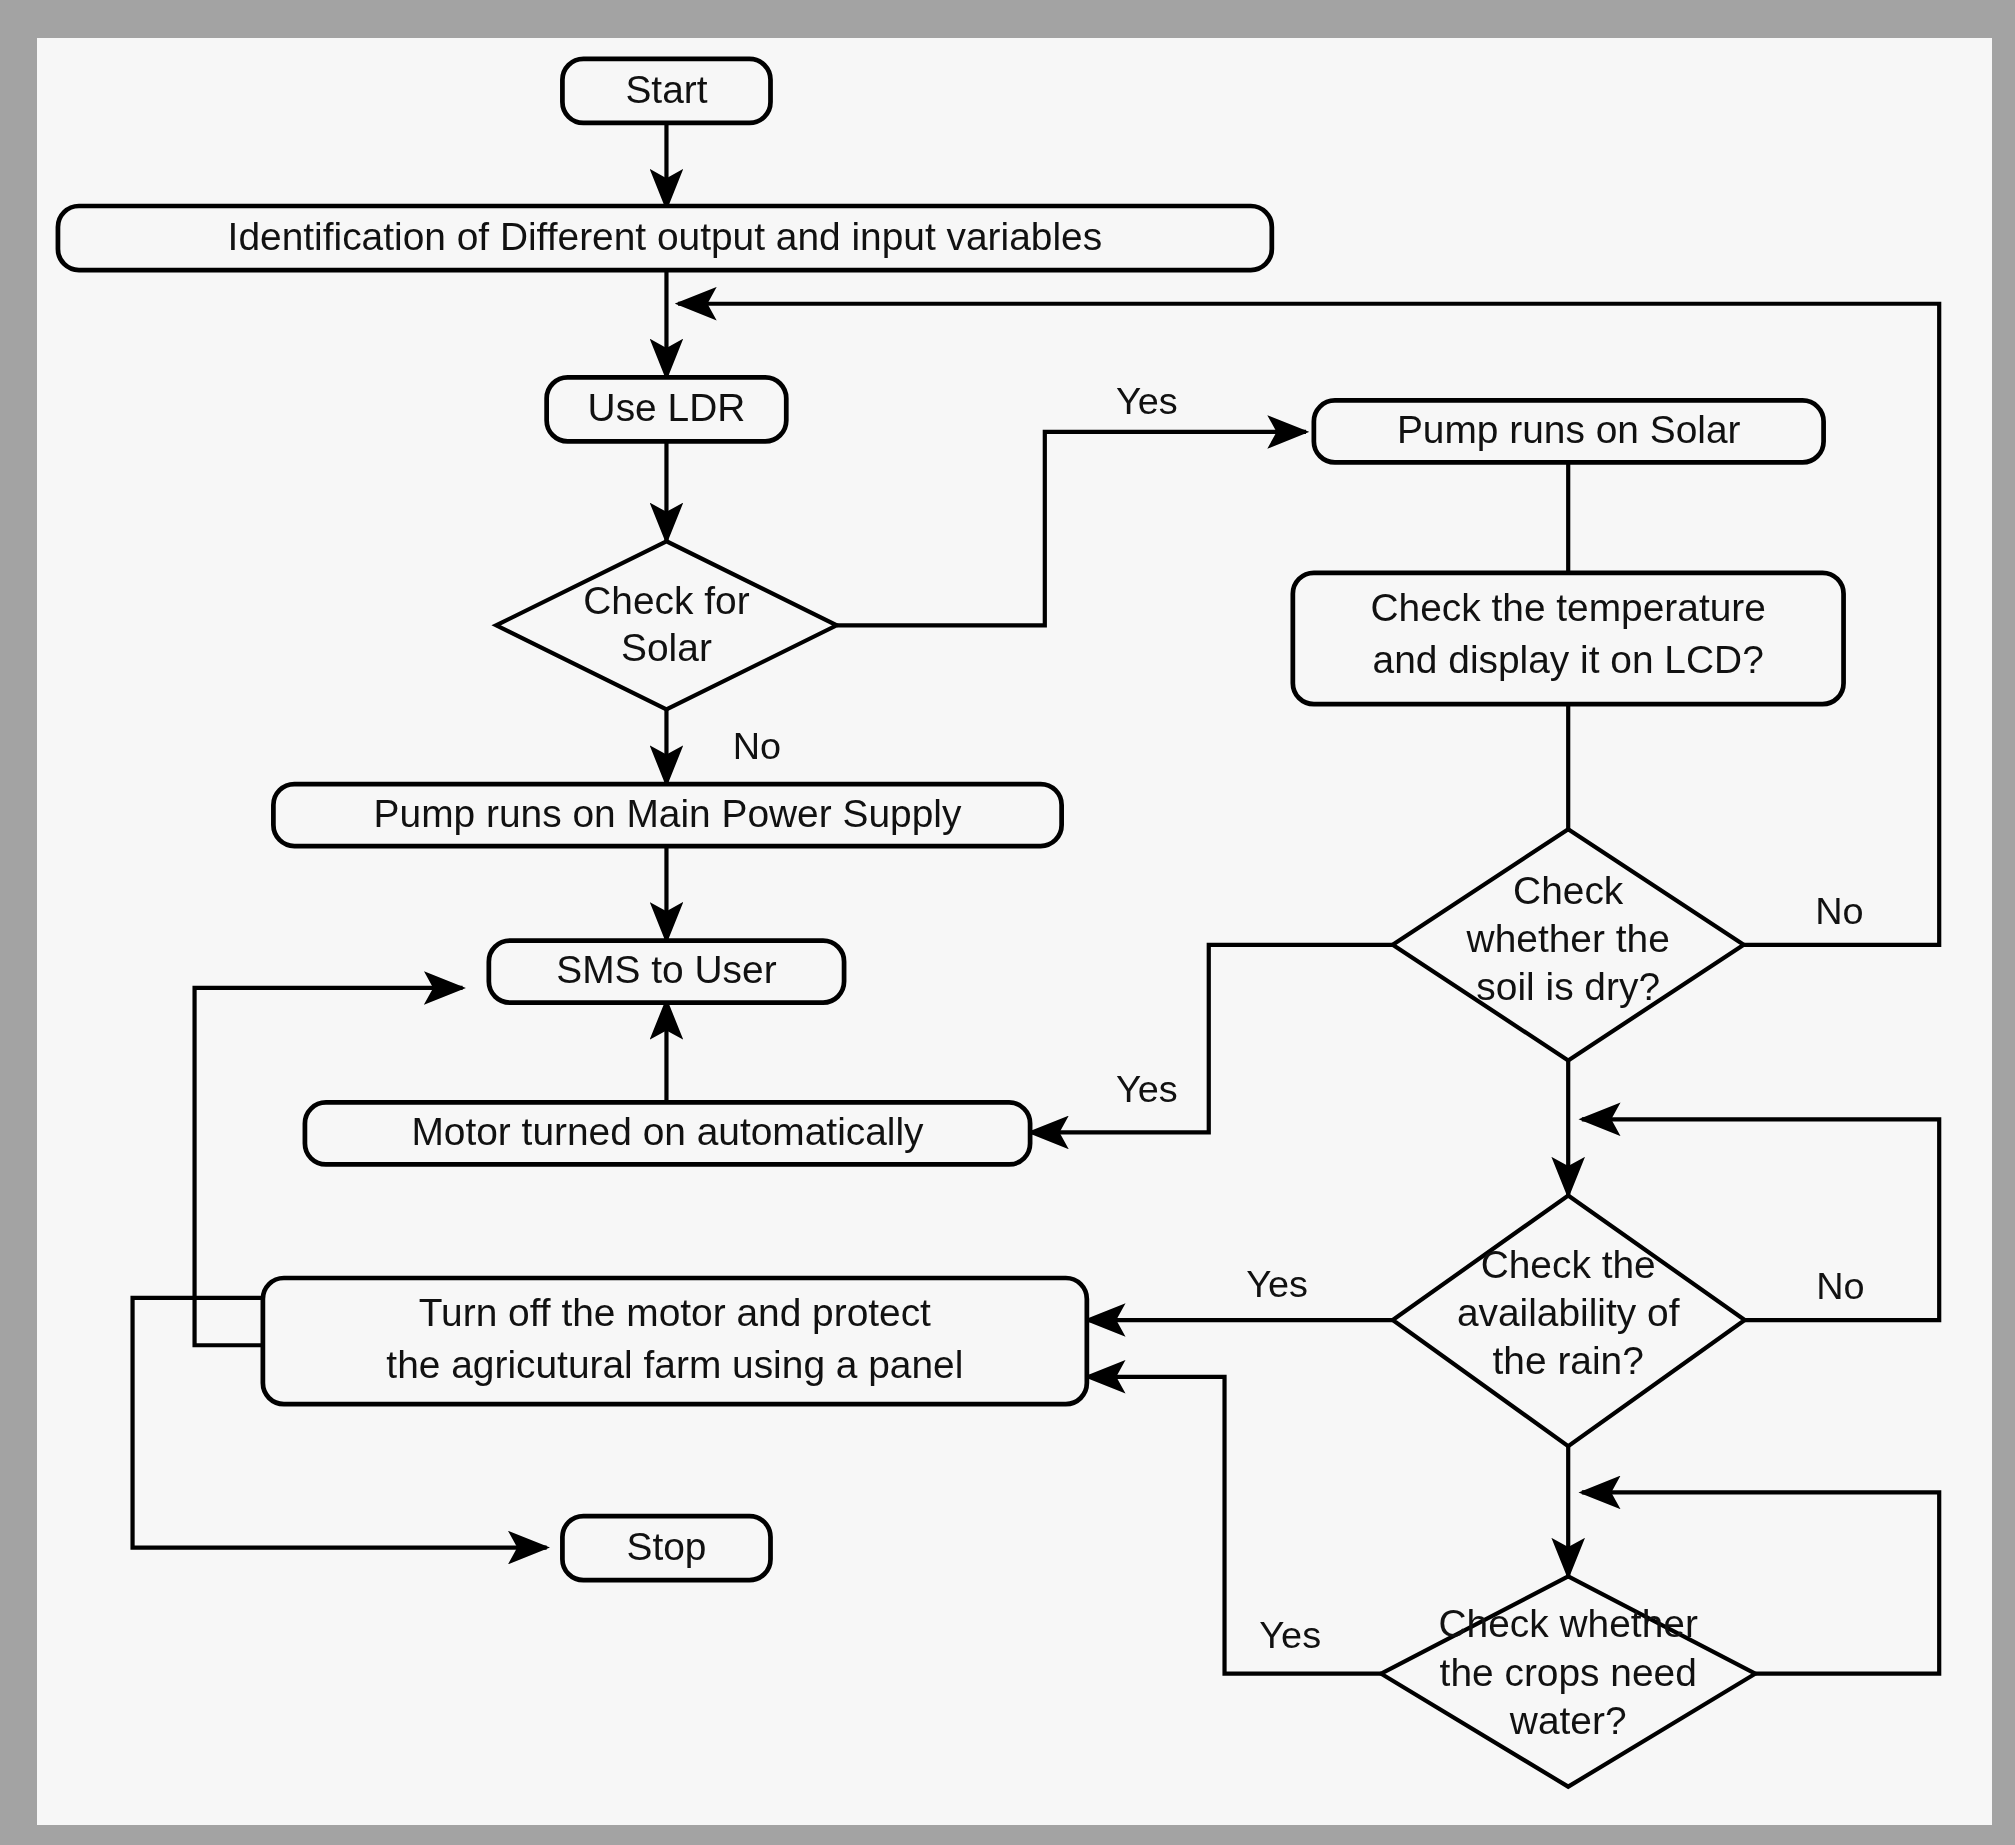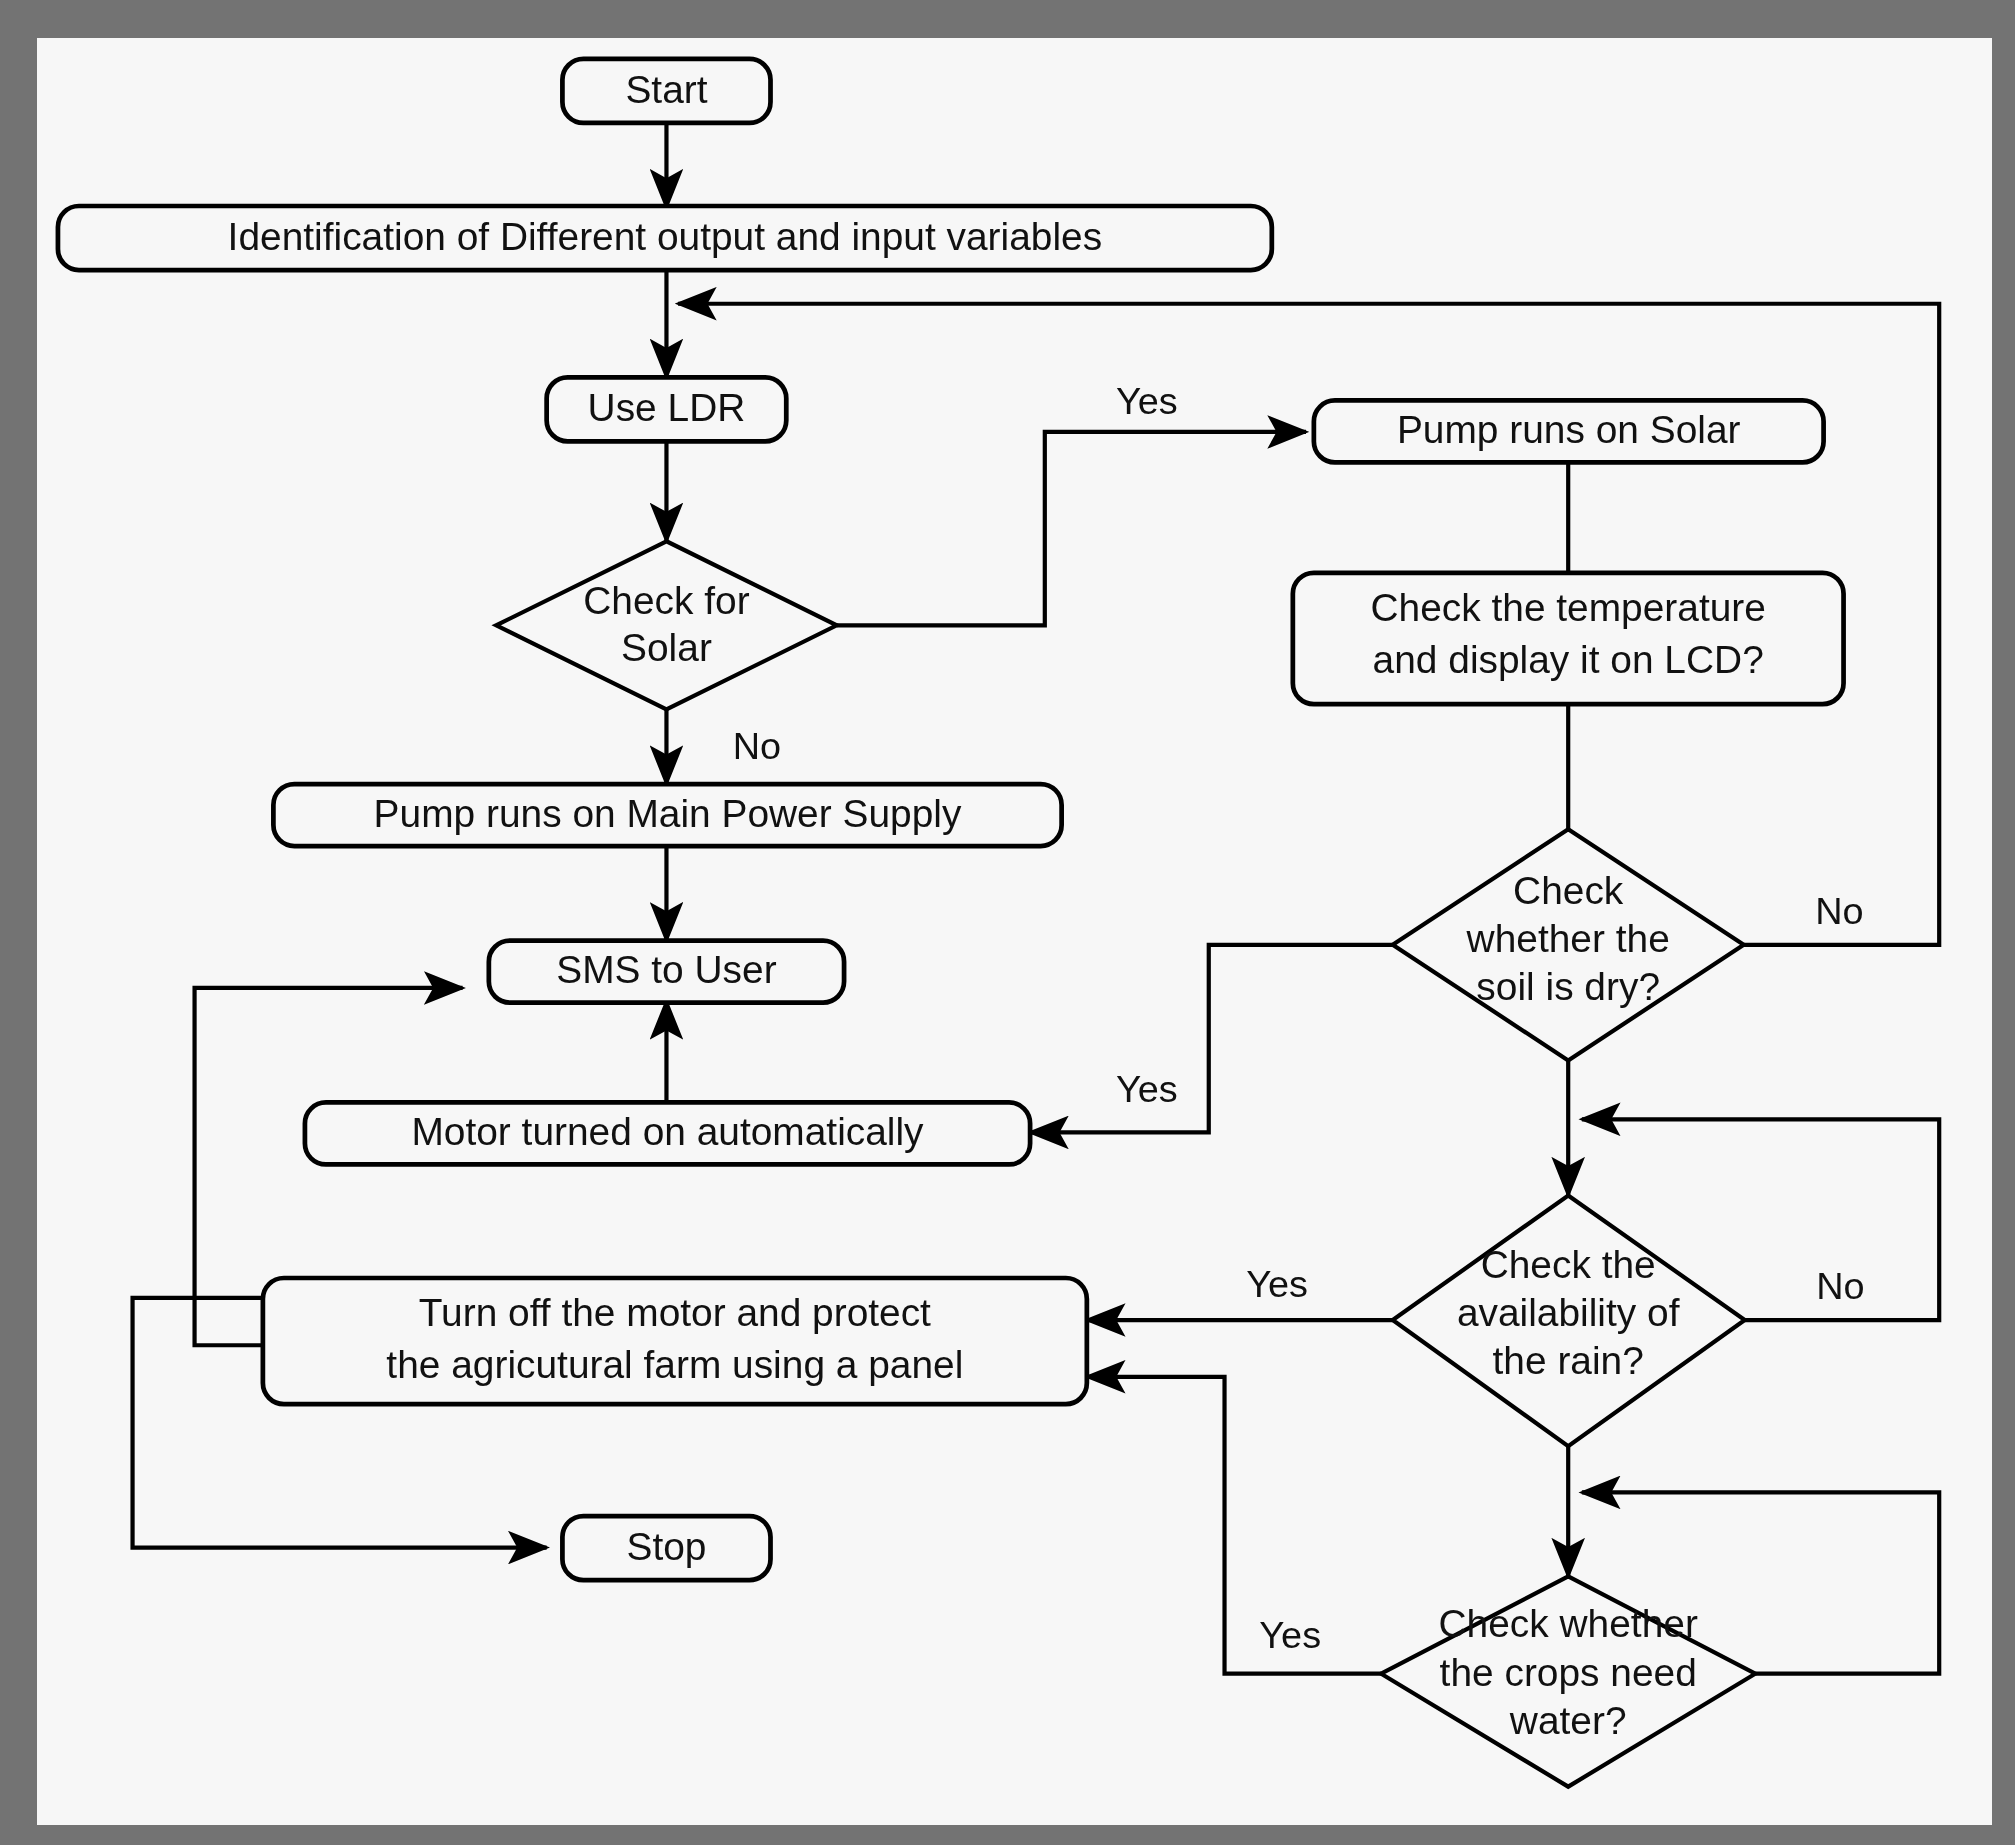--- a/index.html
+++ b/index.html
@@ -4,21 +4,21 @@
 <style>
   html, body {
     margin: 0;
     padding: 0;
     background: #ffffff;
   }
   #canvas {
     position: relative;
     width: 2015px;
     height: 1845px;
-    background: #737373;
+    background: #a3a3a3;
     font-family: "Liberation Sans", sans-serif;
     overflow: hidden;
     text-decoration: underline;
   }
   #sheet {
     position: absolute;
     left: 37px;
     top: 38px;
     width: 1955px;
     height: 1787px;

